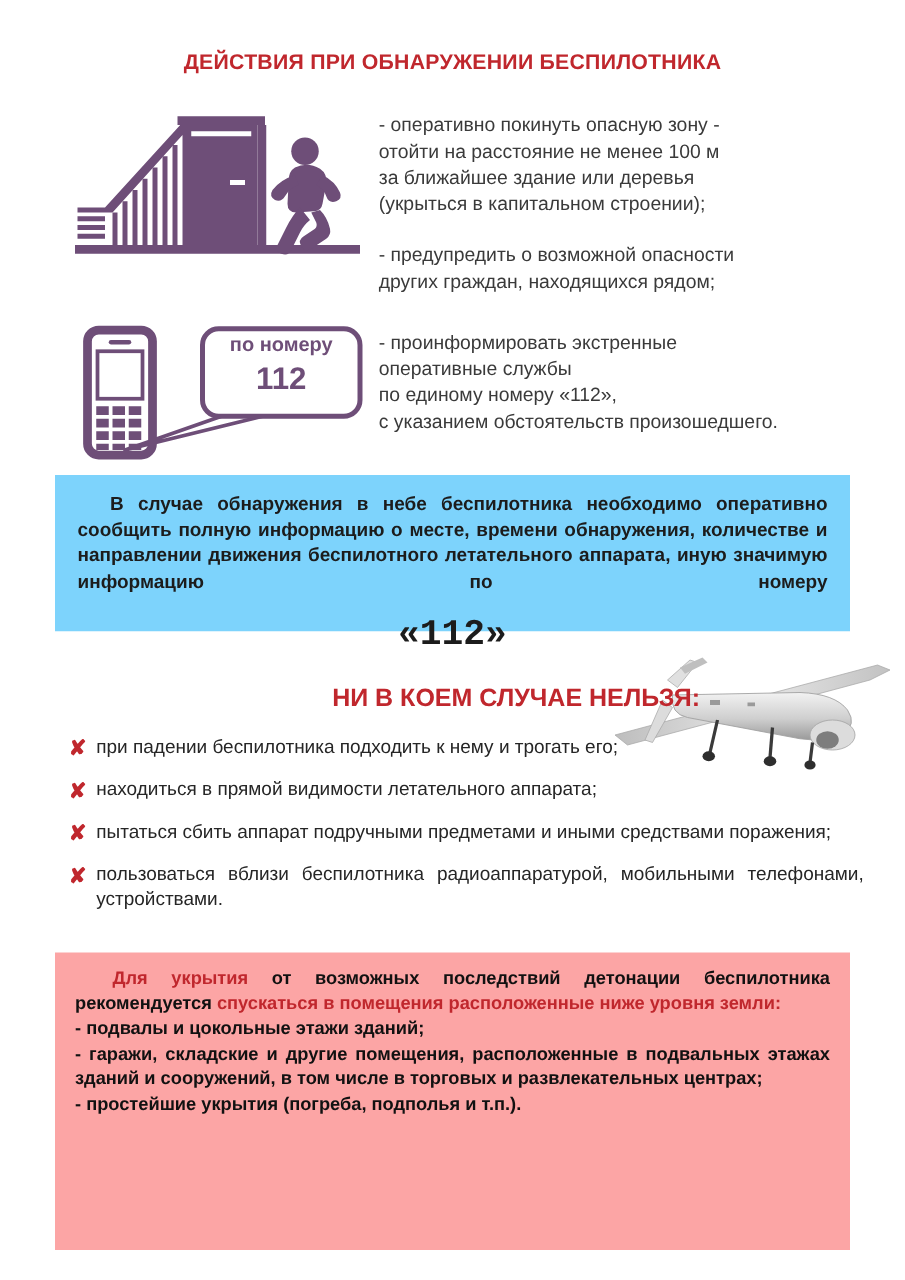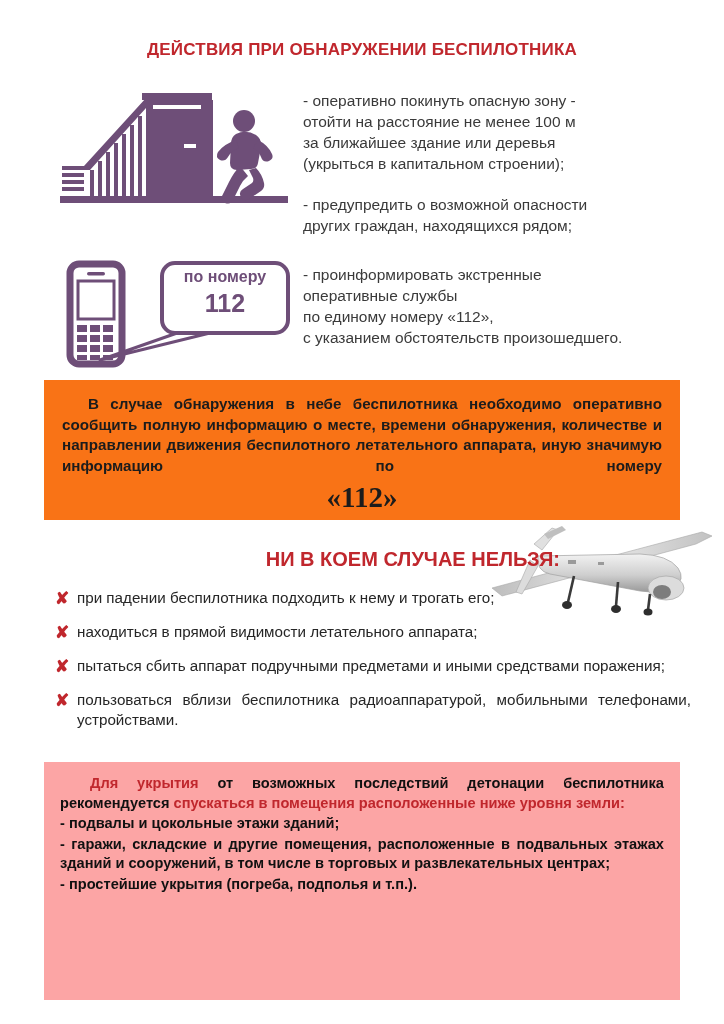--- a/index.html
+++ b/index.html
@@ -62,43 +62,43 @@
   .para-1 { left: 303px; top: 90px;  width: 412px; }
   .para-2 { left: 303px; top: 194px; width: 412px; }
   .para-3 { left: 303px; top: 264px; width: 420px; }
 
   
   .green-box {
     position: absolute;
     left: 44px;
     top: 380px;
     width: 636px;
-    height: 140px;
-    background: #f97316;
+    height: 125px;
+    background: #7dd3fc;
     box-sizing: border-box;
     padding: 14px 18px 24px 18px;
   }
   .green-text {
     color: #1c1c1c;
     font-size: 15.2px;
     font-weight: bold;
     line-height: 20.5px;
     text-align: justify;
     text-align-last: justify;
     text-indent: 26px;
     font-family: "Liberation Sans", sans-serif;
   }
   .green-112 {
-    margin-top: 5px;
+    margin-top: 15px;
     text-align: center;
     font-size: 29px;
     font-weight: bold;
     color: #1c1c1c;
     letter-spacing: 0px;
-    font-family: Liberation Serif, serif;
+    font-family: Liberation Mono, monospace;
   }
 
   
   .illo-drone {
     position: absolute;
     left: 490px;
     top: 516px;
     width: 226px;
     height: 100px;
   }

